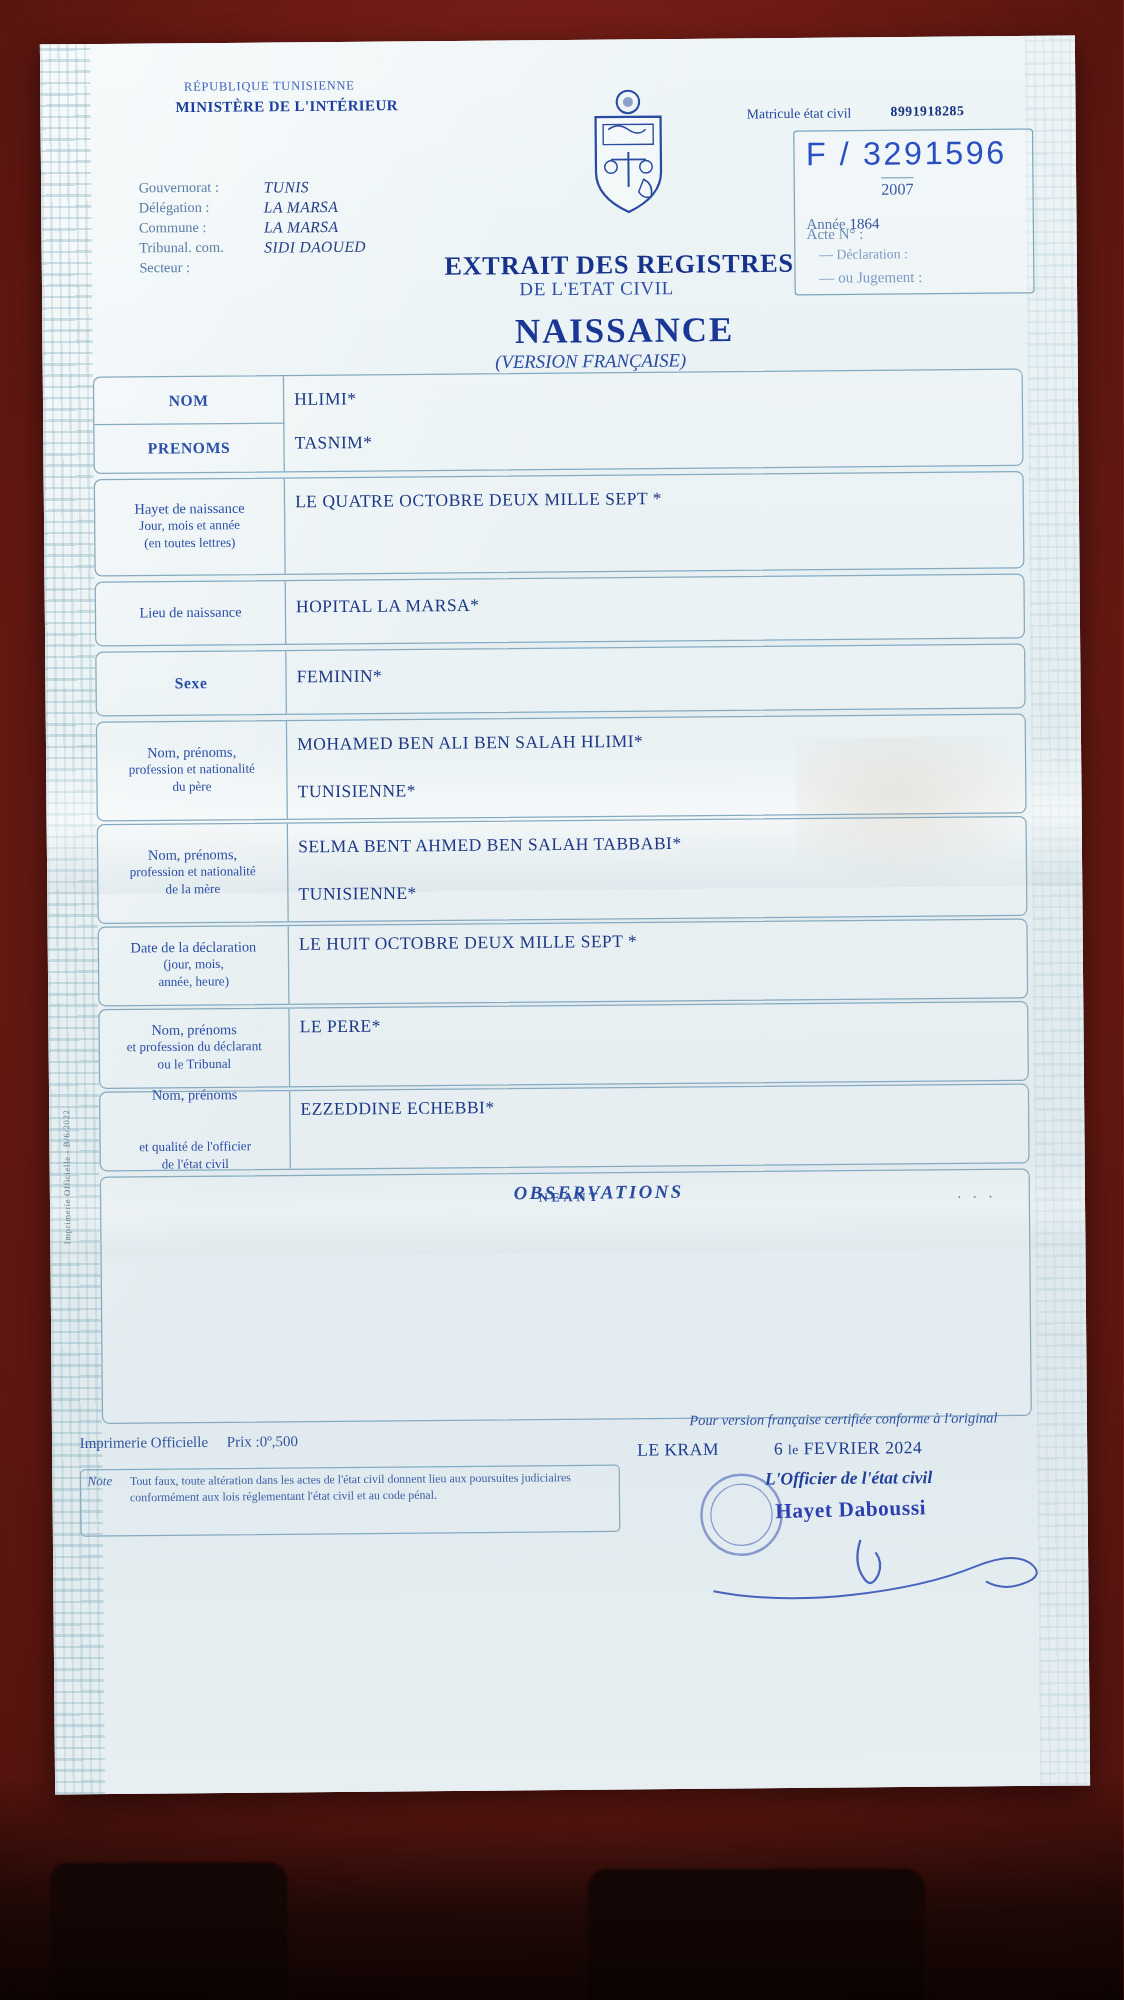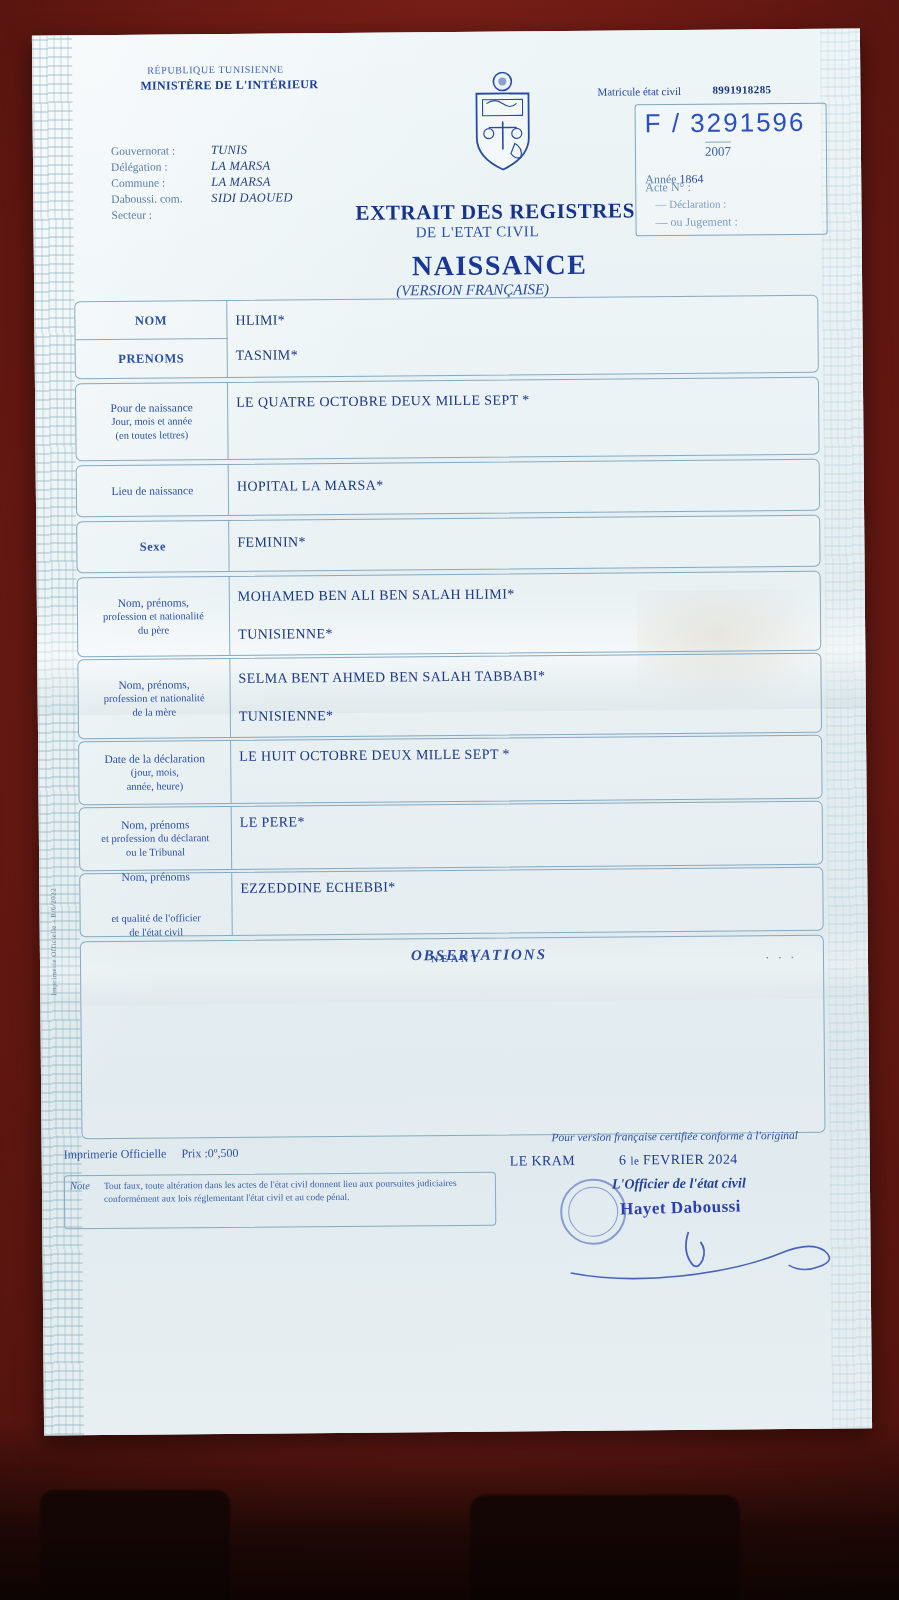--- a/index.html
+++ b/index.html
@@ -435,21 +435,21 @@
       <b>1864</b>
     </div>
     <div class="serial-acte">Acte N° :</div>
     <div class="serial-decl">— Déclaration :</div>
     <div class="serial-juge">— ou Jugement :</div>
 
     <div class="loc-labels">
       <div>Gouvernorat :</div>
       <div>Délégation :</div>
       <div>Commune :</div>
-      <div>Daboussi. com.</div>
+      <div>Tribunal. com.</div>
       <div>Secteur :</div>
     </div>
     <div class="loc-values">
       <div>TUNIS</div>
       <div>LA MARSA</div>
       <div>LA MARSA</div>
       <div>SIDI DAOUED</div>
       <div></div>
     </div>
 
@@ -460,21 +460,21 @@
 
     <div class="row" style="top:266px;height:76px;">
       <div class="lbl bold" style="height:38px;bottom:auto;border-bottom:1px solid #86aac0;">NOM</div>
       <div class="lbl bold" style="top:38px;">PRENOMS</div>
       <div class="val" style="top:12px;">HLIMI*</div>
       <div class="val" style="top:47px;">TASNIM*</div>
     </div>
 
     <div class="row" style="top:348px;height:76px;">
       <div class="lbl">
-        <span>Pour de naissance</span>
+        <span>Hayet de naissance</span>
         <span style="font-size:10.5px;white-space:pre-line;">Jour, mois et année
 (en toutes lettres)</span>
       </div>
       <div class="val" style="top:12px;">LE QUATRE OCTOBRE  DEUX MILLE SEPT *</div>
     </div>
 
     <div class="row" style="top:430px;height:50px;">
       <div class="lbl">Lieu de naissance</div>
       <div class="val" style="top:14px;">HOPITAL  LA MARSA*</div>
     </div>

